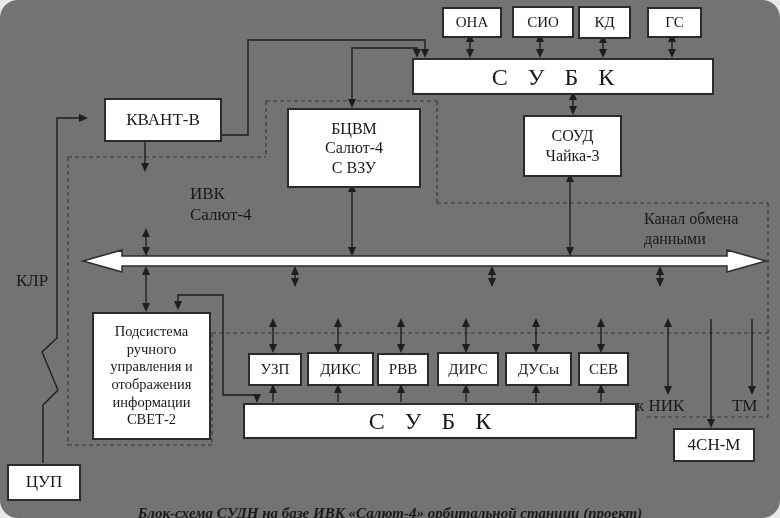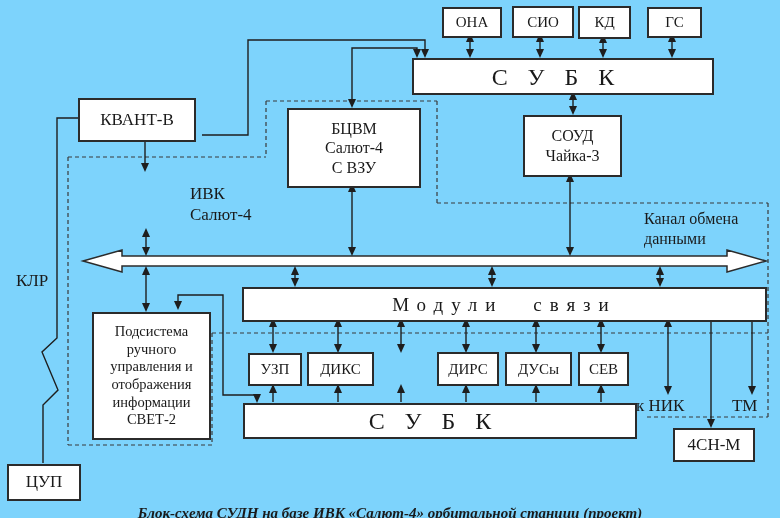--- a/index.html
+++ b/index.html
@@ -1,18 +1,18 @@
 <!DOCTYPE html>
 <html><head>
 <meta charset="utf-8">
 <style>
   html,body{margin:0;padding:0;background:#e8e8e8;}
   .stage{
-    position:relative;width:780px;height:518px;background:#7dd3fc;
-    font-family:"Liberation Serif", serif;color:#1a1a1a;overflow:hidden;
+    position:relative;width:780px;height:518px;background:#737373;
+    font-family:"Liberation Serif", serif;color:#1a1a1a;overflow:hidden;border-radius:18px;
   }
   .node{
     position:absolute;border:2px solid #2b2b2b;background:#fff;
     display:flex;align-items:center;justify-content:center;
     text-align:center;white-space:pre-line;line-height:1.22;
     font-size:16px;
   }
   .bar{font-size:24px;letter-spacing:20px;line-height:1;}
   .bar-moduli{font-size:19px;letter-spacing:0.42em;word-spacing:0.9em;line-height:1;}
   .sensor{font-size:15px;}
@@ -98,39 +98,39 @@
     </g>
   </svg>
 
   <div class="node" style="left:442px;top:7px;width:56px;height:27px;font-size:15px"><span>ОНА</span></div>
   <div class="node" style="left:512px;top:6px;width:58px;height:28px;font-size:15px"><span>СИО</span></div>
   <div class="node" style="left:578px;top:6px;width:49px;height:29px;font-size:15px"><span>КД</span></div>
   <div class="node" style="left:647px;top:7px;width:51px;height:27px;font-size:15px"><span>ГС</span></div>
 
   <div class="node bar" style="left:412px;top:58px;width:298px;height:33px"><span>СУБК</span></div>
 
-  <div class="node" style="left:78px;top:98px;width:114px;height:40px;font-size:17px"><span>КВАНТ-В</span></div>
+  <div class="node" style="left:104px;top:98px;width:114px;height:40px;font-size:17px"><span>КВАНТ-В</span></div>
 
   <div class="node" style="left:287px;top:108px;width:130px;height:76px"><span>БЦВМ
 Салют-4
 С ВЗУ</span></div>
   <div class="node" style="left:523px;top:115px;width:95px;height:58px"><span>СОУД
 Чайка-3</span></div>
 
   <div class="node" style="left:92px;top:312px;width:115px;height:124px;font-size:14.5px"><span>Подсистема
 ручного
 управления и
 отображения
 информации
 СВЕТ-2</span></div>
 
-  <div class="node bar-moduli" style="left:242px;top:287px;width:521px;height:31px"><span>Модули связи</span></div>
 
   <div class="node sensor" style="left:248px;top:353px;width:50px;height:29px"><span>УЗП</span></div>
   <div class="node sensor" style="left:307px;top:352px;width:63px;height:30px"><span>ДИКС</span></div>
+  <div class="node sensor" style="left:377px;top:353px;width:48px;height:29px"><span>РВВ</span></div>
   <div class="node sensor" style="left:437px;top:352px;width:58px;height:30px"><span>ДИРС</span></div>
   <div class="node sensor" style="left:505px;top:352px;width:63px;height:30px"><span>ДУСы</span></div>
   <div class="node sensor" style="left:578px;top:352px;width:47px;height:30px"><span>СЕВ</span></div>
 
   <div class="node bar" style="left:243px;top:403px;width:390px;height:32px"><span>СУБК</span></div>
 
   <div class="node" style="left:673px;top:428px;width:78px;height:30px;font-size:17px"><span>4СН-М</span></div>
   <div class="node" style="left:7px;top:464px;width:70px;height:33px;font-size:17px"><span>ЦУП</span></div>
 
   <div class="floating" style="left:190px;top:183px;width:100px;text-align:left;font-size:17px;line-height:21px"><span>ИВК

